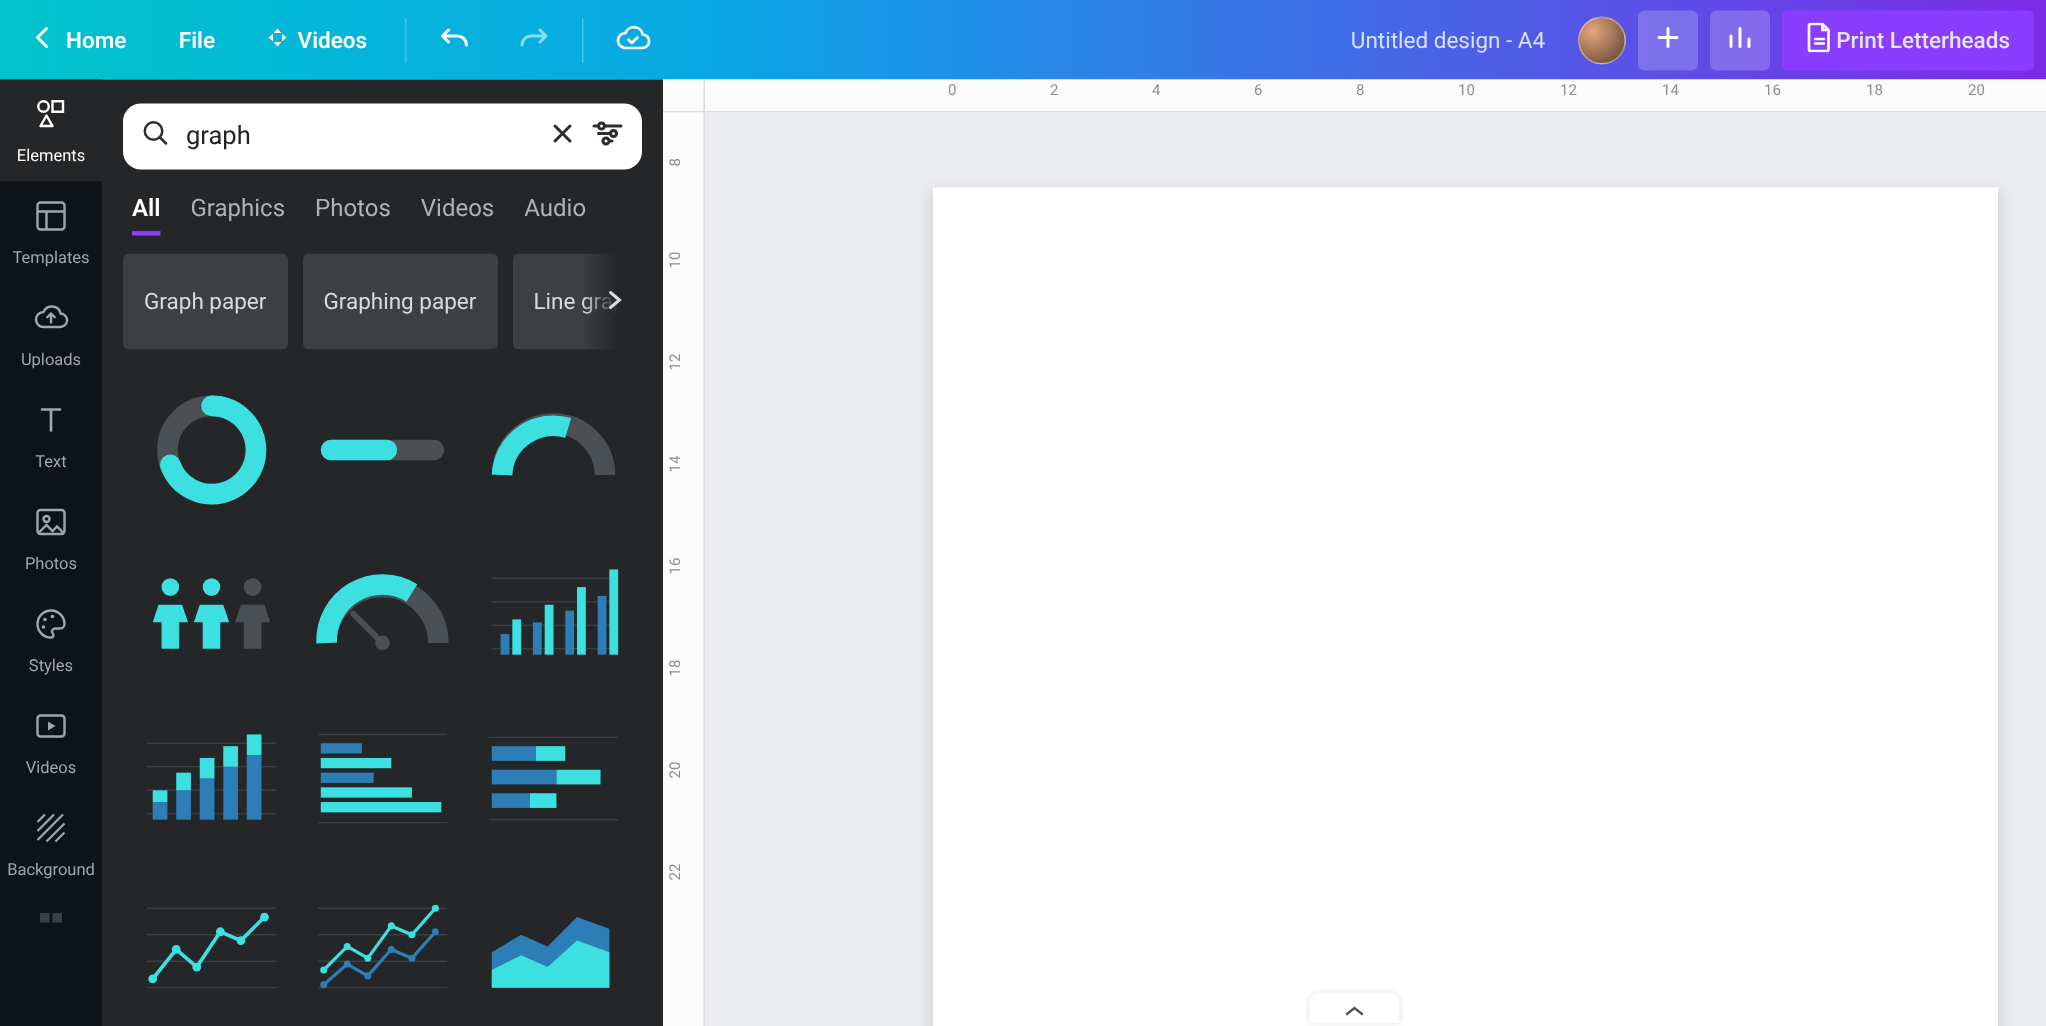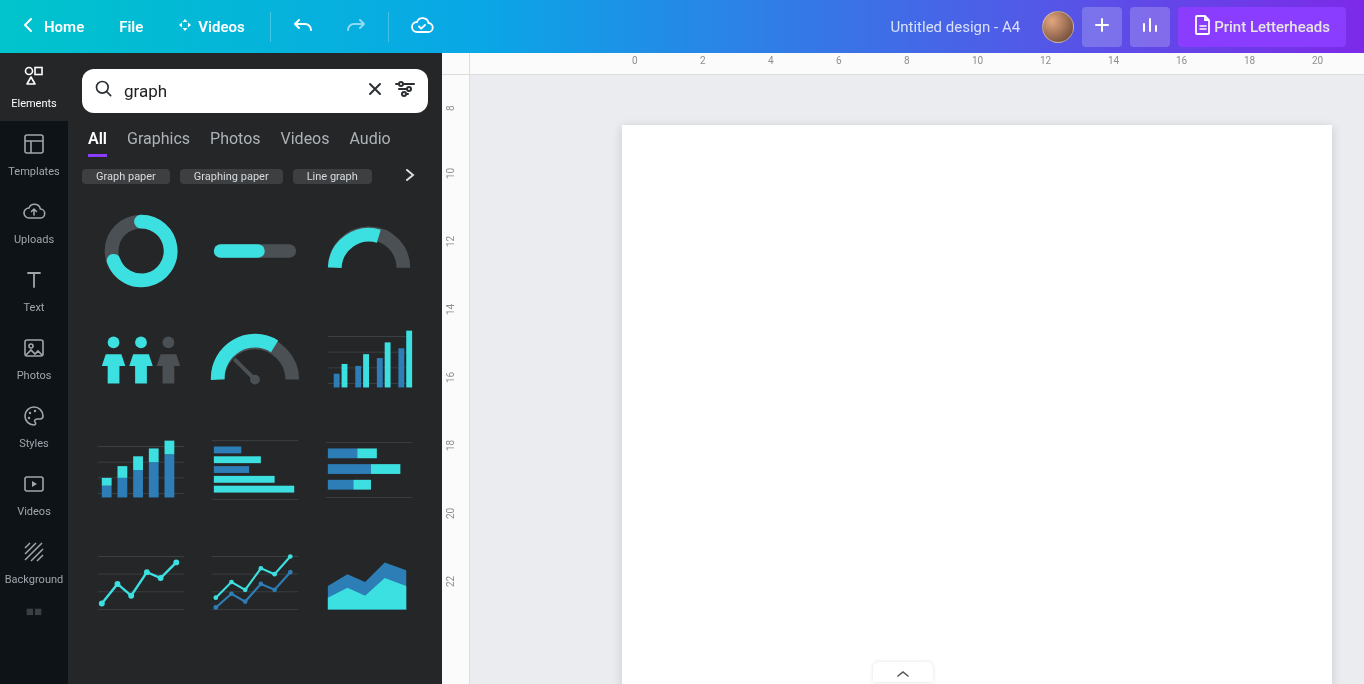--- a/index.html
+++ b/index.html
@@ -13,21 +13,21 @@
     display: flex;
     align-items: center;
     color: #fff;
     font-size: 15px;
   }
   .hdr-left { display: flex; align-items: center; gap: 15px; padding-left: 12px; }
   .hdr-home { display: flex; align-items: center; gap: 10px; padding: 6px 10px; border-radius: 4px; cursor: pointer; }
   .hdr-btn { display: flex; align-items: center; gap: 6px; padding: 6px 10px; border-radius: 4px; cursor: pointer; }
   .hdr-icon-btn { width: 36px; height: 36px; display: flex; align-items: center; justify-content: center; border-radius: 4px; cursor: pointer; }
   .hdr-sep { width: 1px; height: 30px; background: rgba(255,255,255,0.25); }
-  .hdr-right { margin-left: auto; display: flex; align-items: center; gap: 8px; padding-right: 18px; }
+  .hdr-right { margin-left: auto; display: flex; align-items: center; gap: 8px; padding-right: 8px; }
   .doc-title { color: rgba(255,255,255,0.8); margin-right: 14px; }
   .avatar { width: 32px; height: 32px; border-radius: 50%; background: radial-gradient(circle at 30% 30%, #e4a77e, #5a3b2f); border: 1px solid rgba(255,255,255,0.4); }
   .square-btn { width: 40px; height: 40px; border-radius: 4px; background: rgba(255,255,255,0.2); display: flex; align-items: center; justify-content: center; cursor: pointer; }
   .print-btn { height: 40px; border-radius: 4px; background: #8b3dff; display: flex; align-items: center; gap: 2px; padding: 0 16px; cursor: pointer; color: #e5e5e5; font-weight: 500; }
 
   
   .body { display: flex; height: calc(684px - 53px); }
 
   
   .rail {
@@ -66,21 +66,21 @@
   .filter-ic { color: #2b2f33; }
   .tabs {
     display: flex; gap: 20px; margin: 16px 6px 12px 6px;
     color: #adb3b8; font-size: 16px;
   }
   .tab { cursor: pointer; padding-bottom: 6px; }
   .tab.active { color: #fff; font-weight: 600; border-bottom: 3px solid #8b3dff; }
   .chips { position: relative; display: flex; gap: 10px; overflow: hidden; }
   .chip {
     background: #3d3f40; color: #d7dce0; border-radius: 4px;
-    padding: 1px 14px; white-space: nowrap; font-size: 11px; cursor: pointer;
+    padding: 23px 14px; white-space: nowrap; font-size: 15px; cursor: pointer;
   }
   .chips-arrow {
     position: absolute; right: -4px; top: 0; height: 100%; width: 44px;
     display: flex; align-items: center; justify-content: center;
     background: linear-gradient(90deg, rgba(37,38,39,0) 0%, #252627 55%);
     color: #d7dce0; cursor: pointer;
   }
   .grid {
     margin-top: 24px;
     display: grid;

